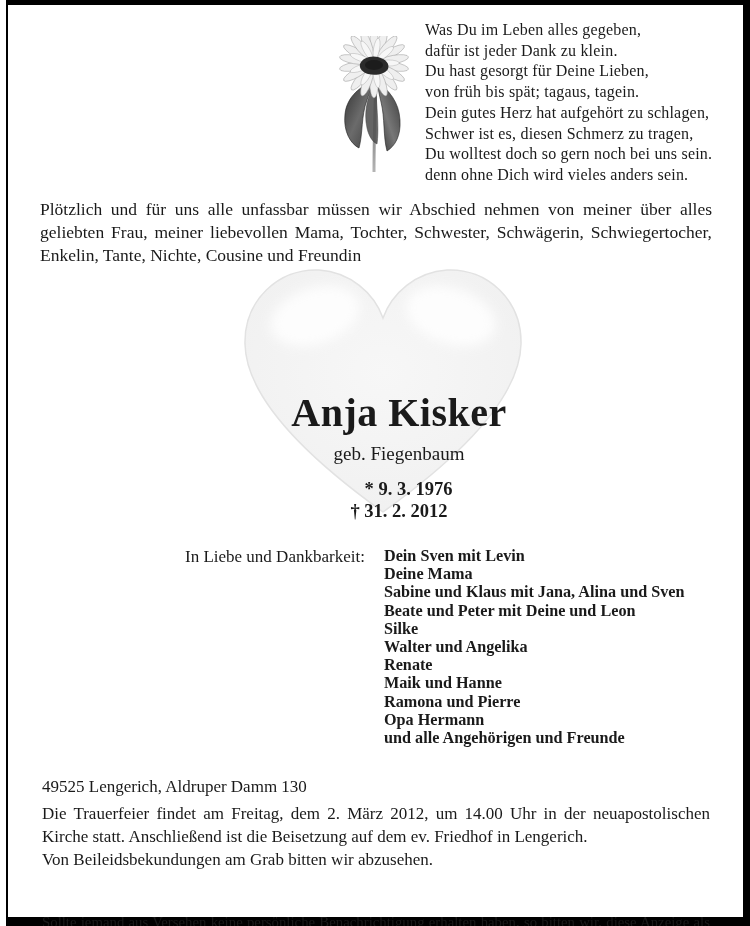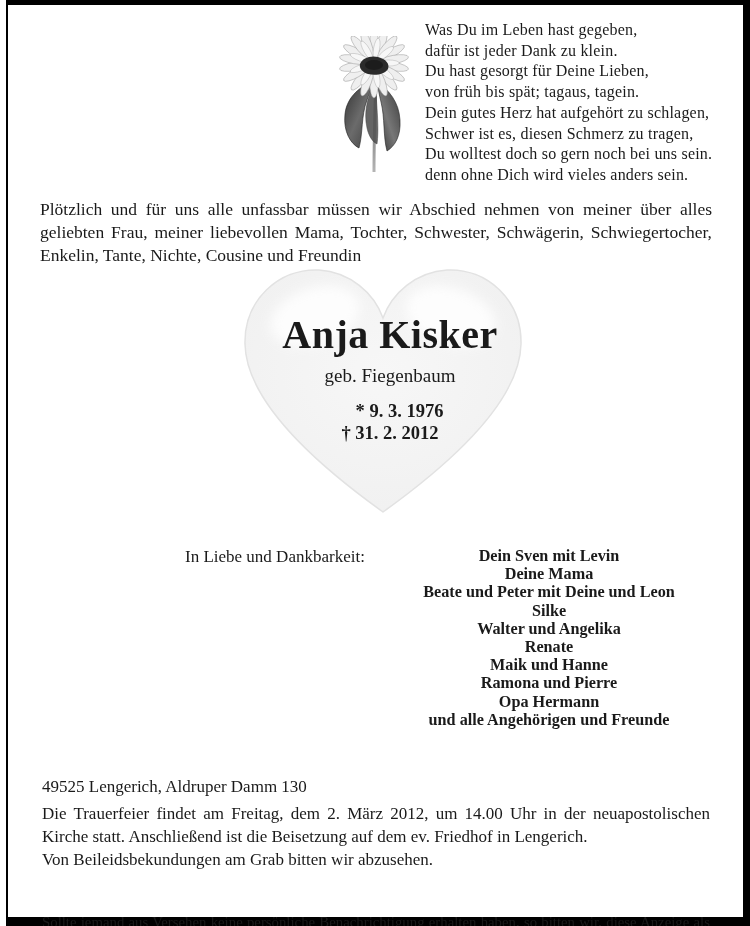--- a/index.html
+++ b/index.html
@@ -23,30 +23,30 @@
     position:absolute;left:425px;top:20px;width:300px;
     font-size:16px;line-height:20.7px;letter-spacing:0.2px;
   }
   .intro{
     position:absolute;left:40px;top:198px;width:672px;
     font-size:17.5px;line-height:23px;text-align:justify;margin:0;
   }
   .heart-wrap{position:absolute;left:237px;top:260px;width:292px;height:262px;}
   .heart-svg{position:absolute;left:0;top:0;width:100%;height:100%;}
   .heart-text{
-    position:absolute;left:7px;top:0;width:100%;height:100%;
+    position:absolute;left:16px;top:0;width:100%;height:100%;
     display:flex;flex-direction:column;align-items:center;
-    padding-top:52px;box-sizing:border-box;text-align:center;
+    padding-top:52px;box-sizing:border-box;text-align:center;justify-content:flex-end;
   }
   .deceased-name{font-size:40px;font-weight:bold;line-height:46px;letter-spacing:0.5px;}
   .maiden-name{font-size:19px;margin-top:7px;}
   .birth-date{font-size:18.5px;font-weight:bold;margin-top:14px;line-height:21px;margin-left:19px;}
   .death-date{font-size:18.5px;font-weight:bold;line-height:21px;margin-top:1px;}
   .tribute-label{position:absolute;left:185px;top:547px;font-size:17px;}
-  .mourners{position:absolute;left:384px;top:547px;width:330px;text-align:center;}
+  .mourners{position:absolute;left:384px;top:547px;width:330px;}
   .mourner-line{font-size:16.2px;font-weight:bold;line-height:18.2px;white-space:nowrap;}
   .address{position:absolute;left:42px;top:777px;font-size:17px;}
   .funeral{
     position:absolute;left:42px;top:802px;width:668px;
     font-size:17px;line-height:23px;text-align:justify;margin:0;
   }
   .condolence{position:absolute;left:42px;top:850px;font-size:17px;}
   .final-note{
     position:absolute;left:42px;top:912px;width:668px;
     font-size:14.8px;line-height:20.5px;text-align:justify;margin:0;
@@ -112,21 +112,21 @@
     <use href="#petal" transform="rotate(250 41 27)"></use>
     <use href="#petal" transform="rotate(290 41 27)"></use>
     <use href="#petal" transform="rotate(330 41 27)"></use>
   </g>
 
   <path d="M27 28 C 29 22, 38 19, 45 21 C 53 23, 57 28, 55 33 C 52 38, 43 40, 35 38 C 29 36, 26 32, 27 28 Z" fill="#2b2b2b"></path>
   <ellipse cx="41" cy="29" rx="9" ry="5" fill="#1c1c1c"></ellipse>
 </svg>
 
 <div class="poem">
-  <div class="poem-line">Was Du im Leben hast gegeben,</div>
+  <div class="poem-line">Was Du im Leben alles gegeben,</div>
   <div class="poem-line">dafür ist jeder Dank zu klein.</div>
   <div class="poem-line">Du hast gesorgt für Deine Lieben,</div>
   <div class="poem-line">von früh bis spät; tagaus, tagein.</div>
   <div class="poem-line">Dein gutes Herz hat aufgehört zu schlagen,</div>
   <div class="poem-line">Schwer ist es, diesen Schmerz zu tragen,</div>
   <div class="poem-line">Du wolltest doch so gern noch bei uns sein.</div>
   <div class="poem-line">denn ohne Dich wird vieles anders sein.</div>
 </div>
 
 <p class="intro">Plötzlich und für uns alle unfassbar müssen wir Abschied nehmen von meiner über alles geliebten Frau, meiner liebevollen Mama, Tochter, Schwester, Schwägerin, Schwiegertocher, Enkelin, Tante, Nichte, Cousine und Freundin</p>
@@ -152,20 +152,21 @@
     <div class="maiden-name">geb. Fiegenbaum</div>
     <div class="birth-date">* 9. 3. 1976</div>
     <div class="death-date">† 31. 2. 2012</div>
   </div>
 </div>
 
 <div class="tribute-label">In Liebe und Dankbarkeit:</div>
 <div class="mourners">
   <div class="mourner-line">Dein Sven mit Levin</div>
   <div class="mourner-line">Deine Mama</div>
+  <div class="mourner-line">Sabine und Klaus mit Jana, Alina und Sven</div>
   <div class="mourner-line">Beate und Peter mit Deine und Leon</div>
   <div class="mourner-line">Silke</div>
   <div class="mourner-line">Walter und Angelika</div>
   <div class="mourner-line">Renate</div>
   <div class="mourner-line">Maik und Hanne</div>
   <div class="mourner-line">Ramona und Pierre</div>
   <div class="mourner-line">Opa Hermann</div>
   <div class="mourner-line">und alle Angehörigen und Freunde</div>
 </div>
 

